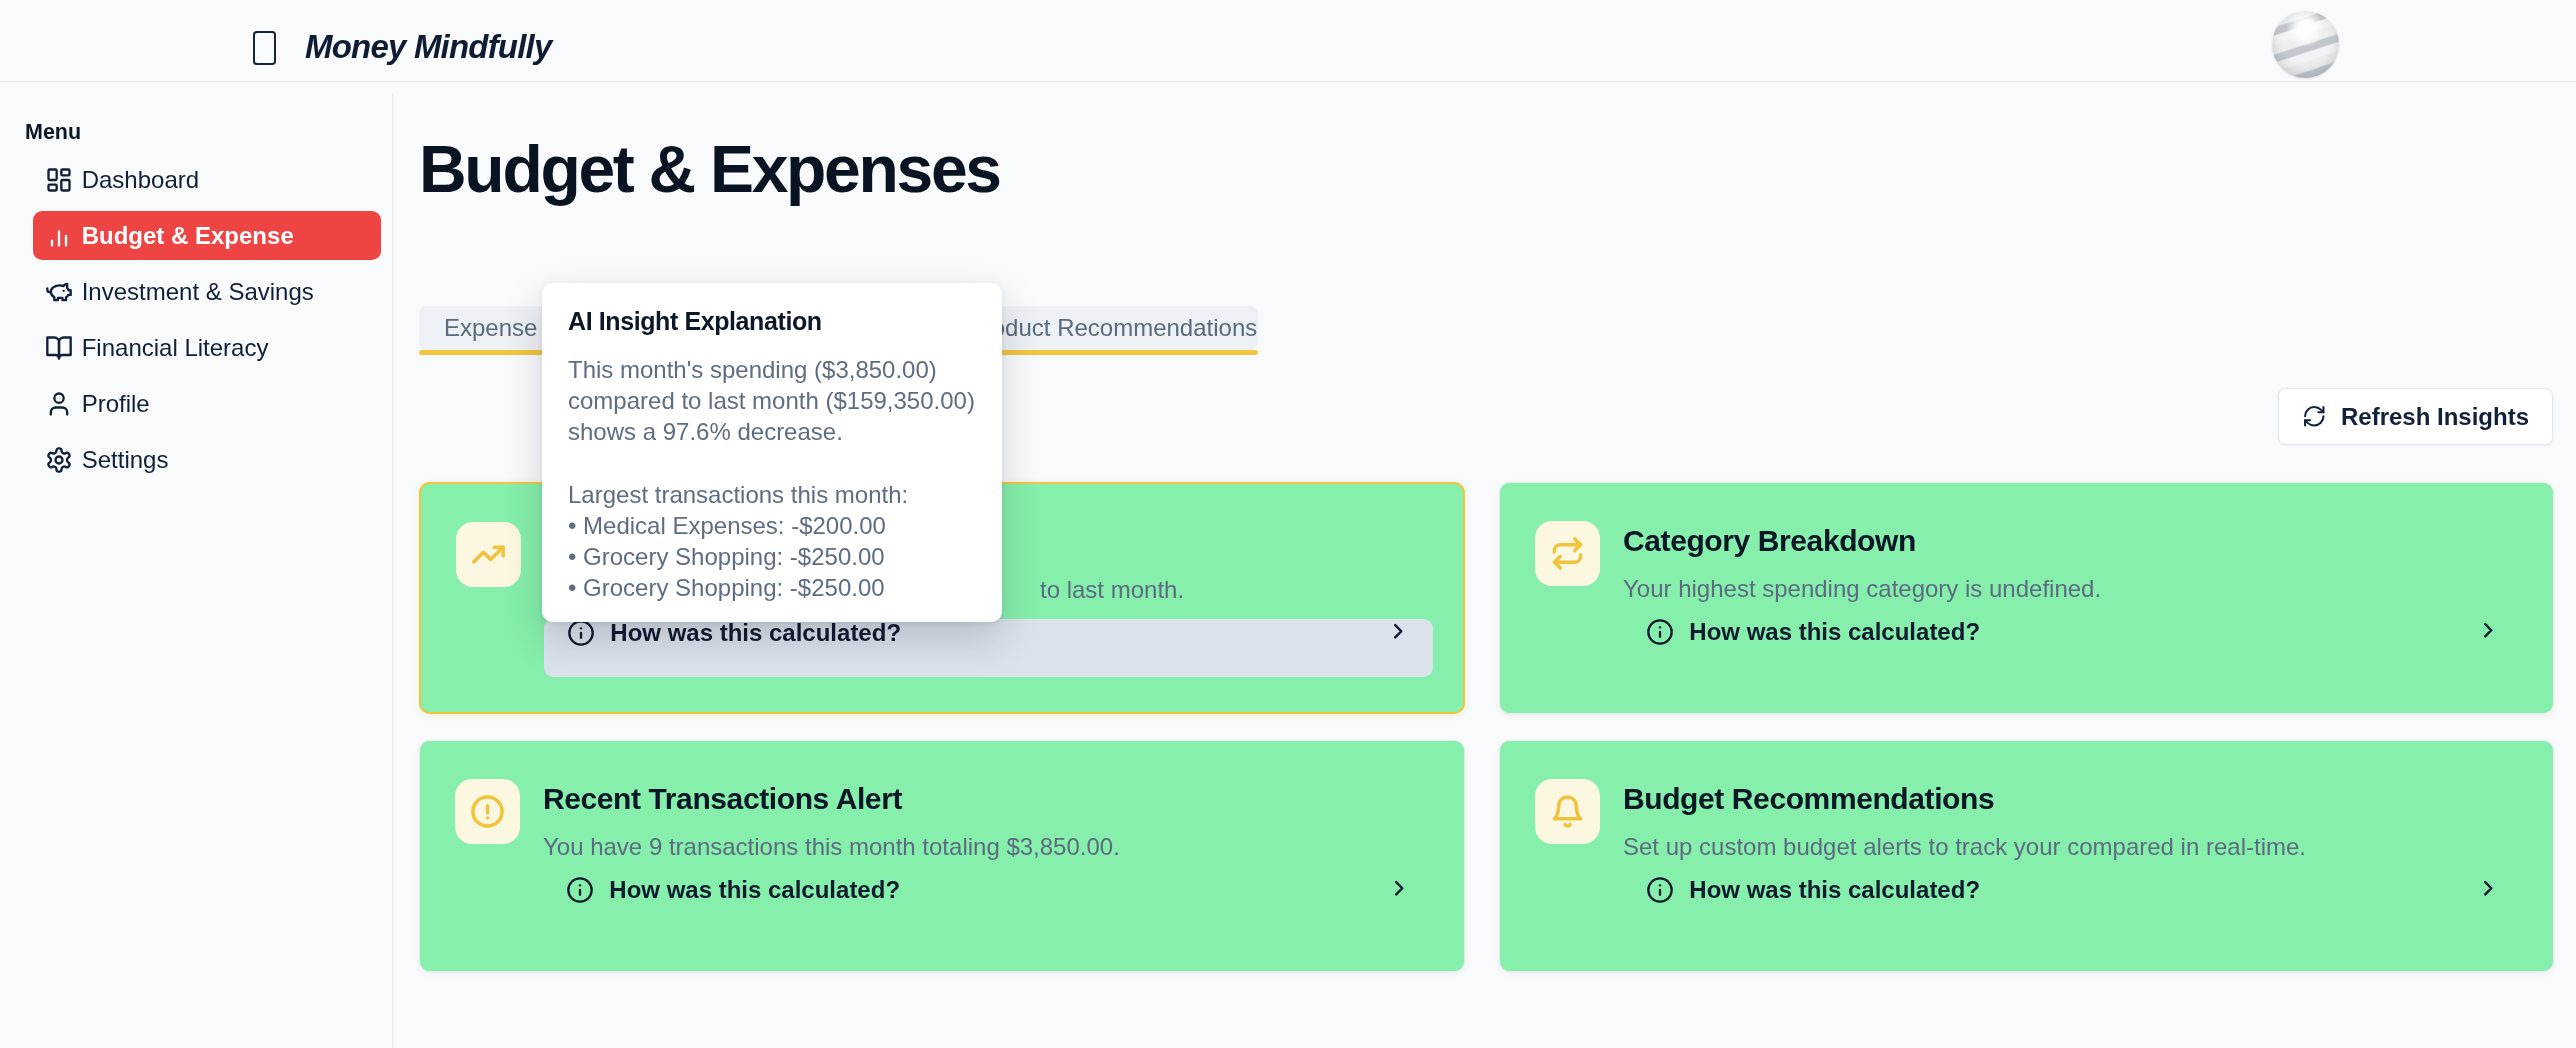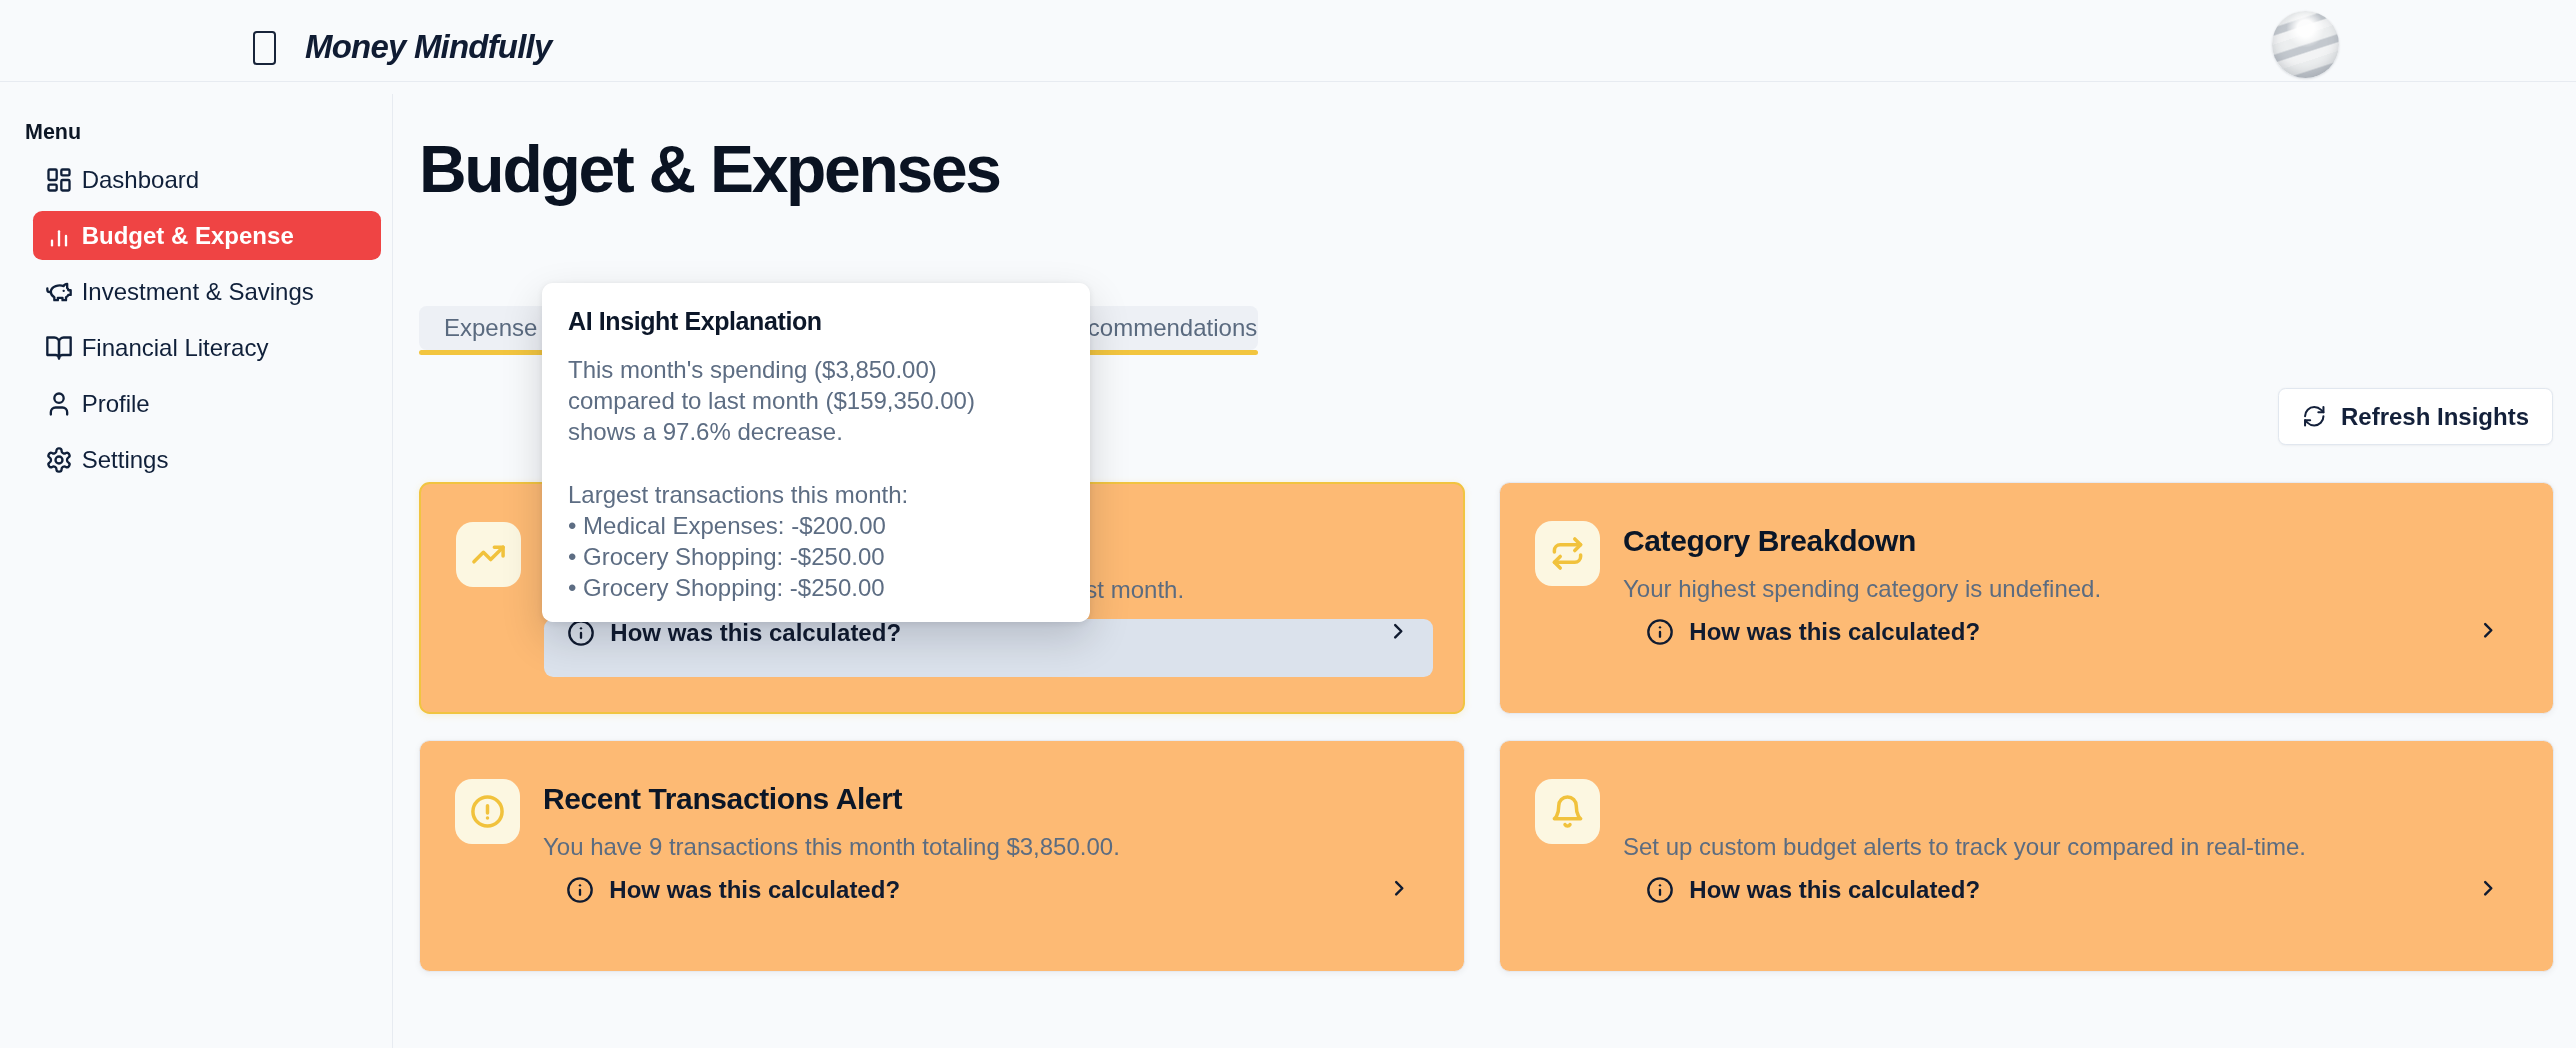--- a/index.html
+++ b/index.html
@@ -93,21 +93,21 @@
     display: inline-flex; align-items: center; gap: 14px;
     padding: 0 23px;
     background: #ffffff; border: 1.5px solid #e1e7ef; border-radius: 7.7px;
     font-size: 24px; font-weight: 700; color: #13203a;
     cursor: pointer; box-shadow: 0 0.8px 2.3px rgba(15,23,42,0.05);
   }
   .refresh-btn svg { width: 24.5px; height: 24.5px; stroke: #13203a; }
 
   
   .card {
-    position: absolute; background: #fdba74; border-radius: 10.7px;
+    position: absolute; background: #86efac; border-radius: 10.7px;
     border: 1.5px solid #e7eaf0; box-shadow: 0 1.5px 6.1px rgba(13,23,40,0.05);
   }
   .card.accent { border: 2.3px solid #f1c440; box-shadow: 0 1.5px 7.7px rgba(241,196,64,0.18); }
   .card-1 { left: 26px;   top: 388px; width: 1046px; height: 232px; }
   .card-2 { left: 1106px; top: 388px; width: 1055px; height: 232px; }
   .card-3 { left: 26px;   top: 646px; width: 1046px; height: 232px; }
   .card-4 { left: 1106px; top: 646px; width: 1055px; height: 232px; }
 
   .icon-chip {
     position: absolute; left: 35px; top: 38px; width: 65px; height: 65px;
@@ -132,21 +132,21 @@
     padding: 0 23px; border-radius: 9.2px; cursor: pointer;
     font-size: 24px; font-weight: 700; color: #101b30;
   }
   .calc-row.highlight { background: #dbe2ec; }
   .calc-row .info-ico svg { width: 28px; height: 28px; stroke: #101b30; display: block; }
   .calc-row .spacer { flex: 1; }
   .calc-row .chev svg { width: 24.5px; height: 24.5px; stroke: #101b30; display: block; }
 
   
   .tooltip {
-    position: absolute; left: 542px; top: 283px; width: 548px; height: 339px;
+    position: absolute; left: 542px; top: 283px; width: 460px; height: 339px;
     background: #ffffff; border-radius: 10.7px; z-index: 50;
     box-shadow: 0 17px 42px rgba(2, 8, 20, 0.16), 0 1.5px 6.1px rgba(2,8,20,0.08);
     padding: 24px 26px;
   }
   .tooltip-title {
     font-size: 25px; font-weight: 700; color: #0c1729; letter-spacing: -0.4px;
     margin-bottom: 18.4px;
   }
   .tooltip-body {
     font-size: 24px; line-height: 31px; color: #5d6d83; width: 443px;
@@ -338,20 +338,21 @@
     </div>
   </div>
 
   <div class="card card-4">
     <div class="icon-chip">
       <svg viewBox="0 0 24 24" fill="none" stroke-width="2.4" stroke-linecap="round" stroke-linejoin="round">
         <path d="M6 8a6 6 0 0 1 12 0c0 7 3 9 3 9H3s3-2 3-9"></path>
           <path d="M10.3 21a1.94 1.94 0 0 0 3.4 0"></path>
       </svg>
     </div>
+    <div class="card-title">Budget Recommendations</div>
     <div class="card-body">Set up custom budget alerts to track your compared in real-time.</div>
     <div class="calc-row">
       <span class="info-ico">
         <svg viewBox="0 0 24 24" fill="none" stroke-width="2" stroke-linecap="round" stroke-linejoin="round">
           <circle cx="12" cy="12" r="10"></circle>
             <path d="M12 16v-4"></path>
             <path d="M12 8h.01"></path>
         </svg>
       </span>
       <span>How was this calculated?</span>

